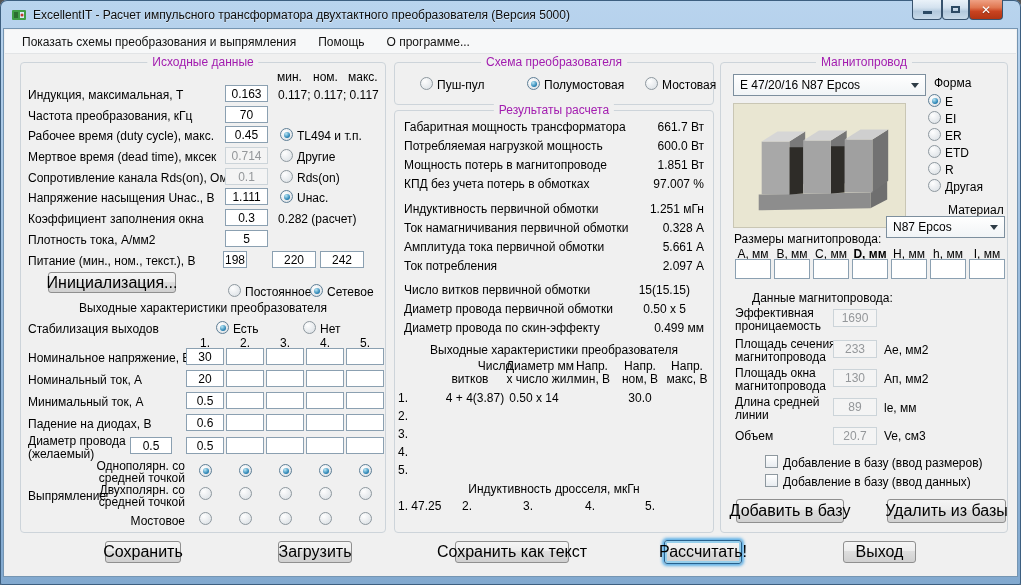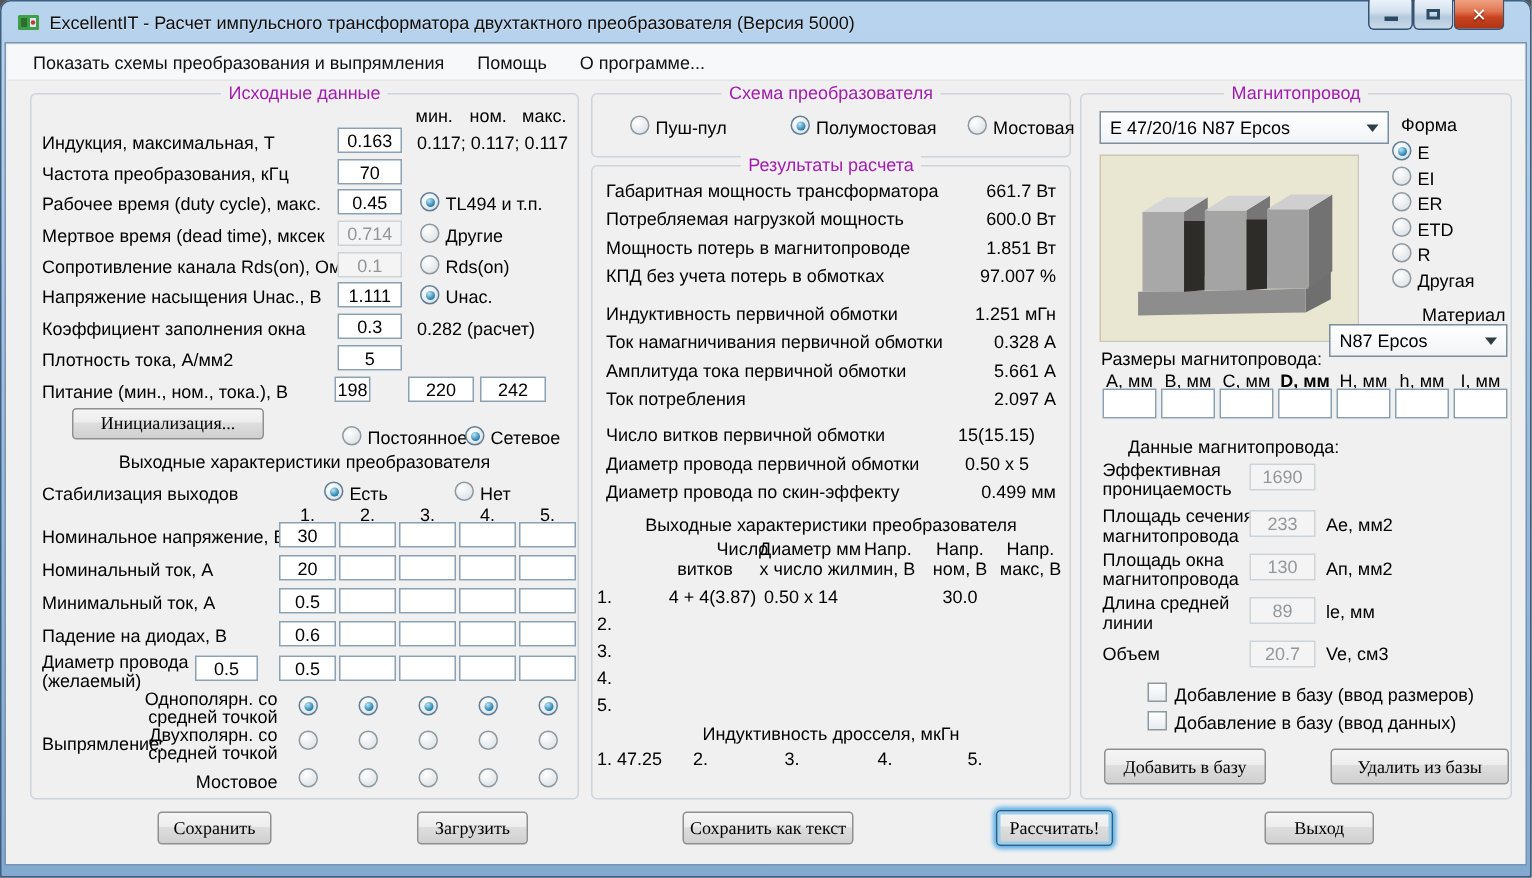--- a/index.html
+++ b/index.html
@@ -29,23 +29,23 @@
           font-size:12px;white-space:nowrap;color:#a21caf;}
   .box{position:absolute;background:#fff;border:1px solid #8ba0b1;font-size:12px;color:#000;
        display:flex;align-items:center;justify-content:center;white-space:nowrap;}
   .box.dis{background:#f4f4f4;border-color:#ccd4d9;color:#94979a;}
   .rad{position:absolute;width:13px;height:13px;border-radius:50%;border:1px solid #8e989f;
        background:radial-gradient(circle at 35% 30%,#fefefe,#d7dde2);}
   .rad.on{border-color:#5f7f96;}
   .rad.on::after{content:"";position:absolute;left:2.5px;top:2.5px;width:6px;height:6px;border-radius:50%;
        background:radial-gradient(circle at 35% 30%,#b8e6f5,#2d86b6 65%,#175a84);}
   .chk{position:absolute;width:13px;height:13px;border:1px solid #8e989f;background:linear-gradient(#fff,#e8ecf0);}
-  .btn{position:absolute;border:1px solid #8f8f8f;border-radius:3px;font-size:12px;color:#000;
+  .btn{position:absolute;border:1px solid #8f8f8f;border-radius:3px;font-size:16px;color:#000;
        background:linear-gradient(#f5f5f5,#ededed 45%,#dedede 46%,#d0d0d0);
-       display:flex;align-items:center;justify-content:center;white-space:nowrap;font-family:Liberation Serif, serif;}
+       display:flex;align-items:center;justify-content:center;white-space:nowrap;}
   .btn.focus{border-color:#27608c;box-shadow:0 0 0 2px #97cfec inset,0 0 3px 2px #5eb0e6;}
   .combo{position:absolute;border:1px solid #7d8f9e;background:linear-gradient(#fff,#f1f4f6);font-size:12px;
          display:flex;align-items:center;padding-left:6px;white-space:nowrap;}
   .combo .arr{position:absolute;right:6px;top:8px;width:0;height:0;
          border-left:4px solid transparent;border-right:4px solid transparent;border-top:5px solid #2e3c46;}
   .imgbox{position:absolute;border:1px solid #c9c6b4;}
 </style>
 </head>
 <body>
 
@@ -112,21 +112,21 @@
   <span class="rad on" style="left:280px;top:190px;"></span>
   <span class="lbl" style="left:297px;top:191px;">Uнас.</span>
 
   <span class="lbl" style="left:28px;top:212px;">Коэффициент заполнения окна</span>
   <div class="box" style="left:225px;top:209px;width:43px;height:17px;">0.3</div>
   <span class="lbl" style="left:278px;top:212px;">0.282 (расчет)</span>
 
   <span class="lbl" style="left:28px;top:233px;text-align:right;">Плотность тока, А/мм2</span>
   <div class="box" style="left:225px;top:230px;width:43px;height:17px;">5</div>
 
-  <span class="lbl" style="left:28px;top:254px;">Питание (мин., ном., тока.), В</span>
+  <span class="lbl" style="left:28px;top:254px;">Питание (мин., ном., текст.), В</span>
   <div class="box" style="left:223px;top:251px;width:24px;height:17px;">198</div>
   <div class="box" style="left:272px;top:251px;width:44px;height:17px;">220</div>
   <div class="box" style="left:320px;top:251px;width:44px;height:17px;">242</div>
 
   <div class="btn" style="left:48px;top:272px;width:128px;height:21px;">Инициализация...</div>
   <span class="rad" style="left:228px;top:284px;"></span>
   <span class="lbl" style="left:245px;top:285px;">Постоянное</span>
   <span class="rad on" style="left:310px;top:284px;"></span>
   <span class="lbl" style="left:327px;top:285px;">Сетевое</span>
 

